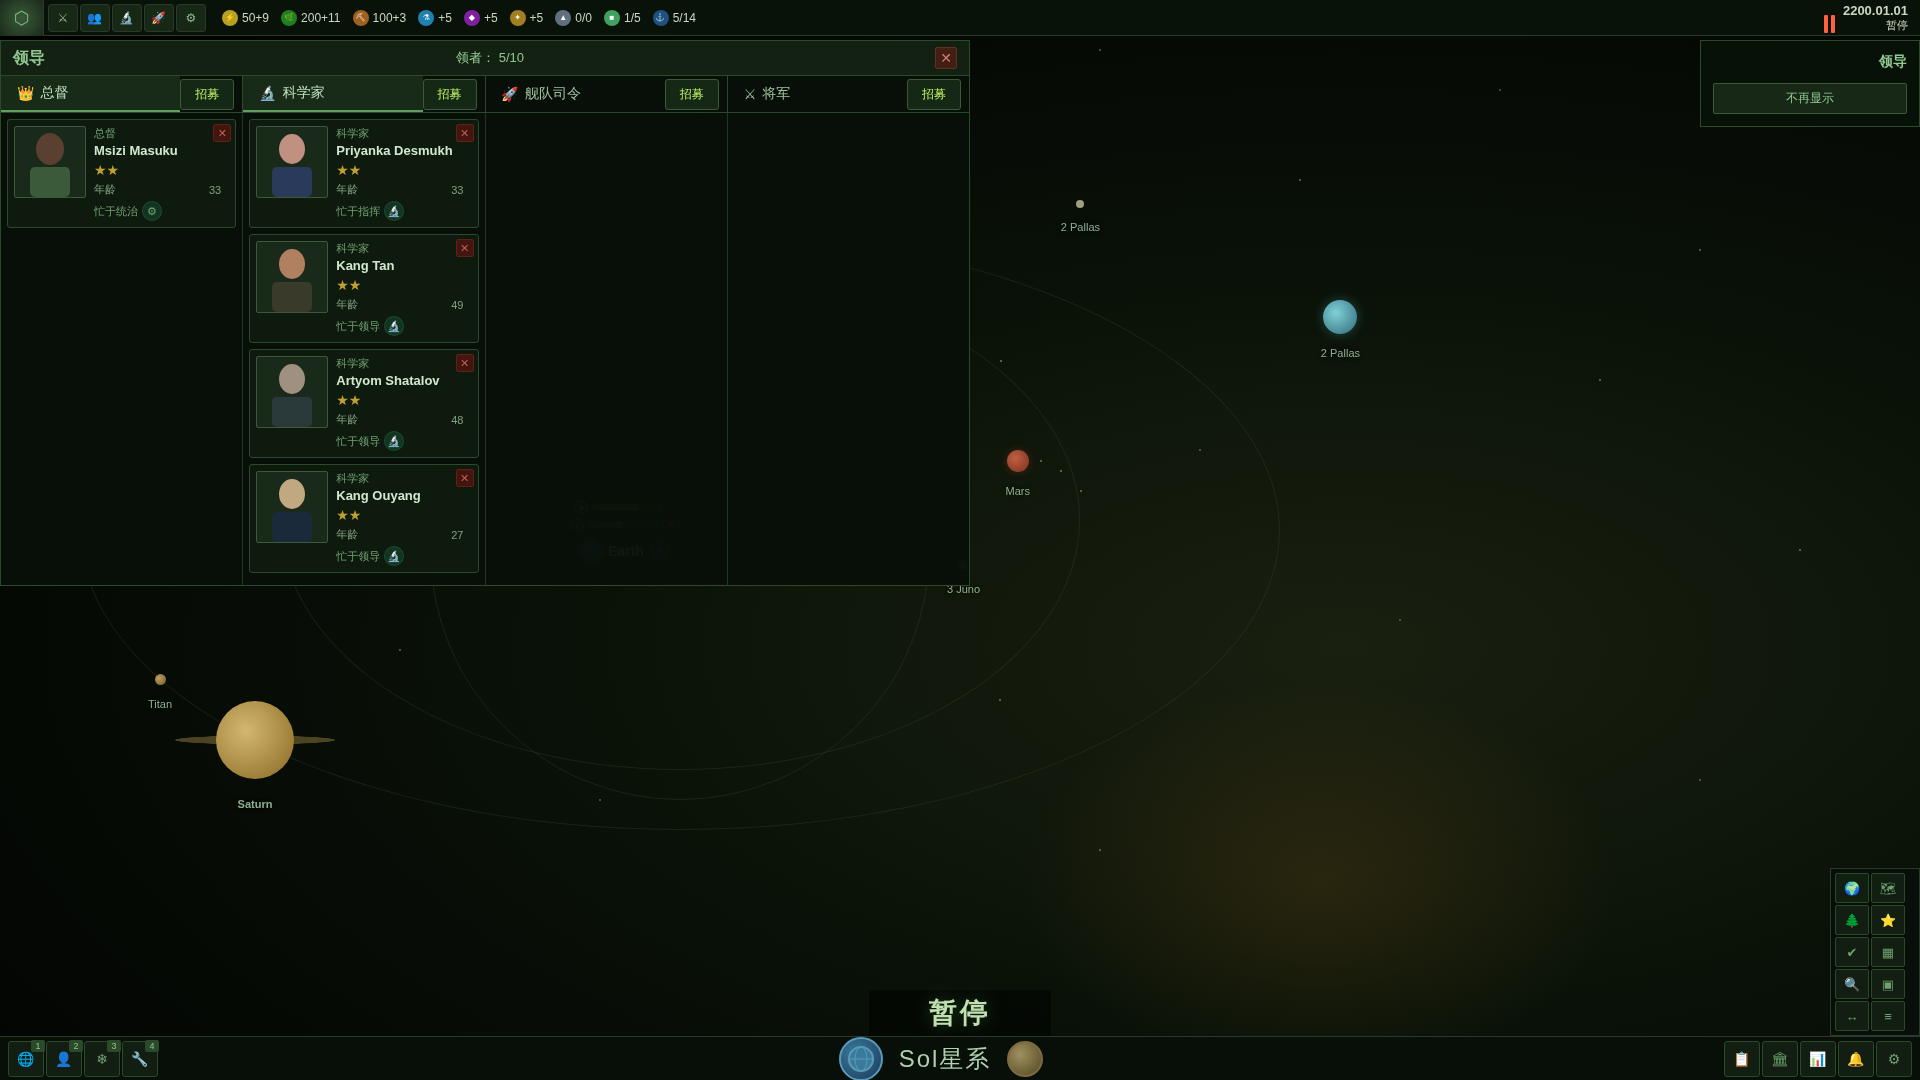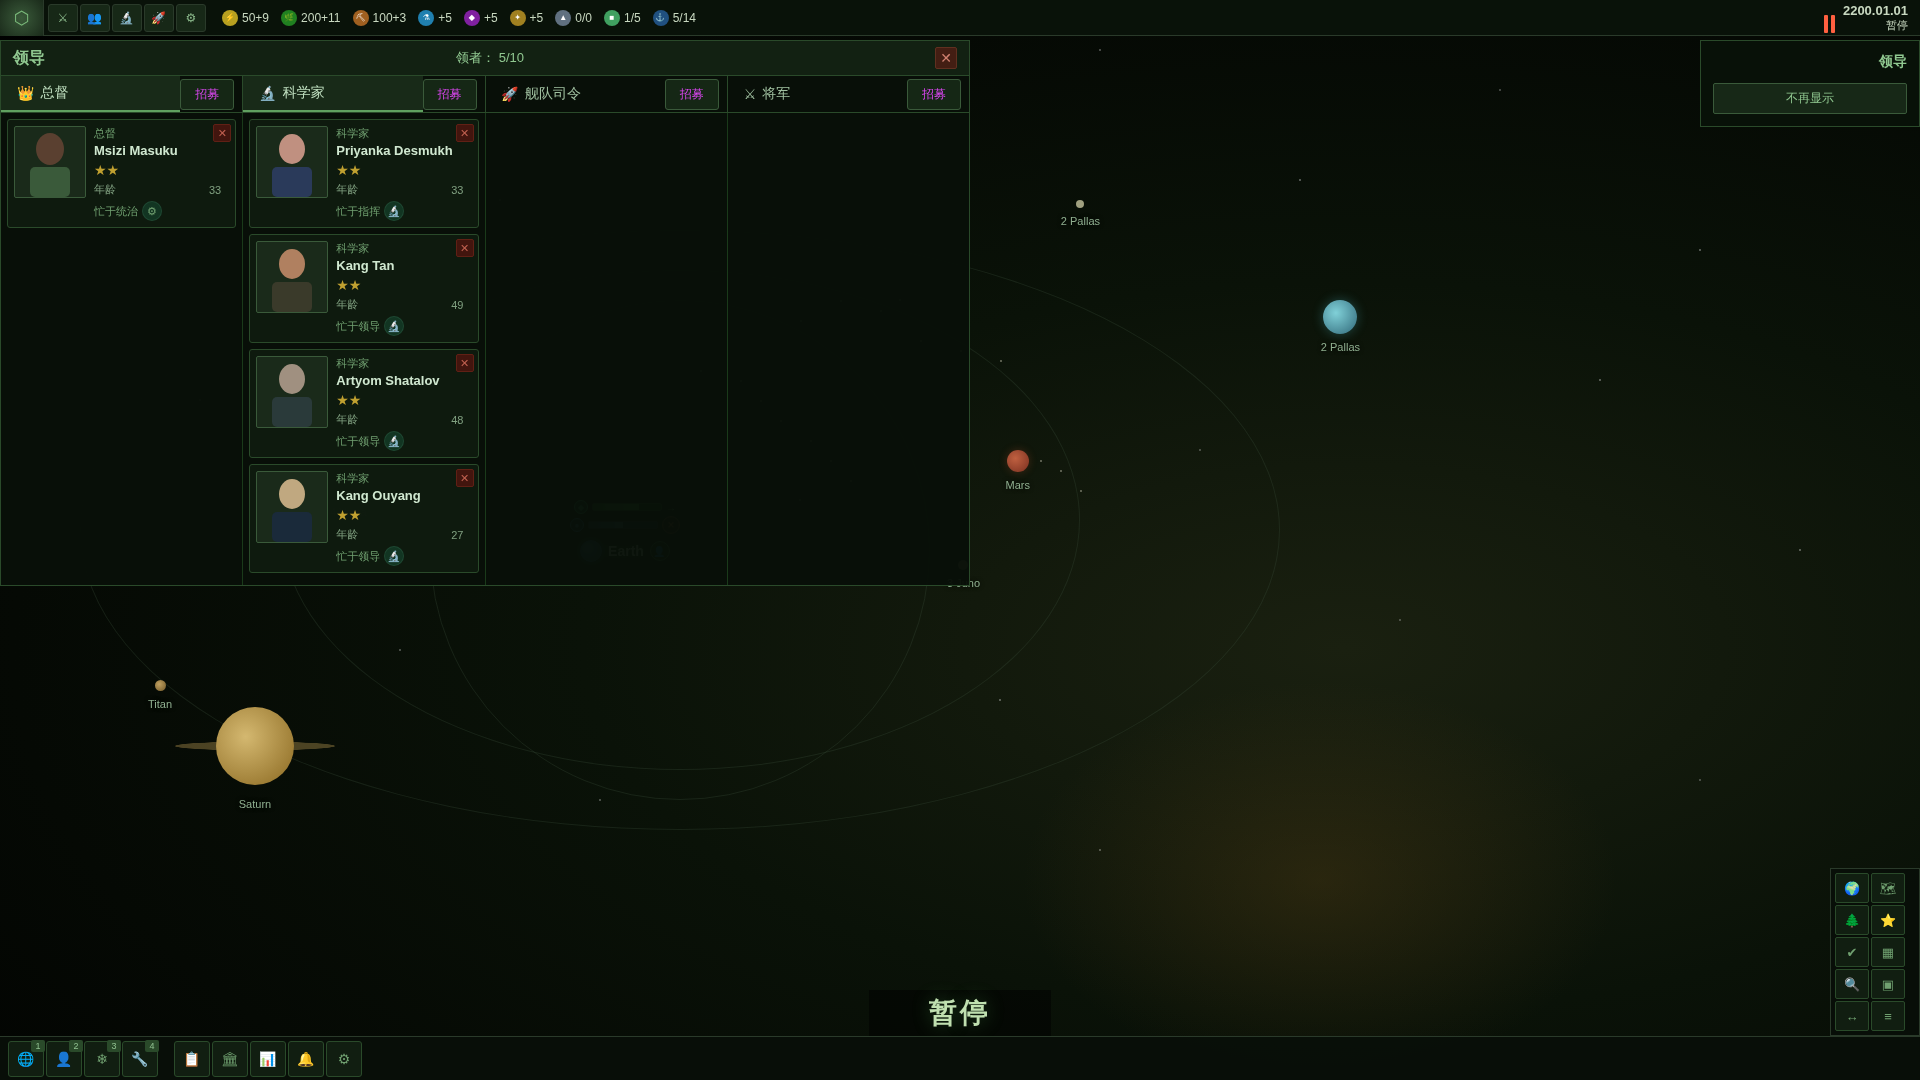--- a/index.html
+++ b/index.html
@@ -249,21 +249,21 @@
       color: #c0e0c0;
       border-bottom: 2px solid #60a060;
     }
 
     .recruit-btn {
       padding: 6px 14px;
       background: rgba(30,55,30,0.6);
       border: 1px solid #3a5a3a;
       border-radius: 3px;
       cursor: pointer;
-      color: #d946ef;
+      color: #bef264;
       font-size: 12px;
       margin-right: 8px;
     }
 
     
     #leader-columns {
       display: flex;
     }
 
     .leader-column {
@@ -445,21 +445,21 @@
       cursor: pointer;
     }
 
     .planet-body {
       border-radius: 50%;
     }
 
     .planet-label {
       font-size: 11px;
       color: #90b090;
-      margin-top: 7px;
+      margin-top: 13px;
       text-shadow: 0 0 4px #000;
     }
 
     
     #earth-area {
       position: absolute;
       top: 500px;
       left: 570px;
     }
 
@@ -475,20 +475,21 @@
       position: absolute;
       top: 450px;
       right: 890px;
     }
 
     
     #saturn-obj {
       position: absolute;
       bottom: 280px;
       left: 200px;
+      font-weight: bold;
     }
 
     
     #titan-obj {
       position: absolute;
       bottom: 360px;
       left: 148px;
     }
 
     
@@ -1043,20 +1044,33 @@
     </div>
     <div class="bottom-icon">
       ❄
       <span class="bottom-icon-badge">3</span>
     </div>
     <div class="bottom-icon">
       🔧
       <span class="bottom-icon-badge">4</span>
     </div>
   </div>
+  <div id="bottom-center">
+    <div style="display:flex;align-items:center;gap:16px;">
+      <div id="globe-icon">
+        <svg width="28" height="28" viewBox="0 0 28 28">
+          <circle cx="14" cy="14" r="12" fill="#3a7a9a" stroke="#5a9aba" stroke-width="2"></circle>
+          <ellipse cx="14" cy="14" rx="6" ry="12" fill="none" stroke="#5a9aba" stroke-width="1"></ellipse>
+          <line x1="2" y1="14" x2="26" y2="14" stroke="#5a9aba" stroke-width="1"></line>
+        </svg>
+      </div>
+      <div id="system-text">Sol星系</div>
+      <div style="width:36px;height:36px;border-radius:50%;background:radial-gradient(circle at 35% 35%, #a09060, #504820);border:2px solid #806840;cursor:pointer;"></div>
+    </div>
+  </div>
   <div id="bottom-right-icons">
     <div class="bottom-icon">📋</div>
     <div class="bottom-icon">🏛</div>
     <div class="bottom-icon">📊</div>
     <div class="bottom-icon">🔔</div>
     <div class="bottom-icon">⚙</div>
   </div>
 </div>
 
 </body></html>

